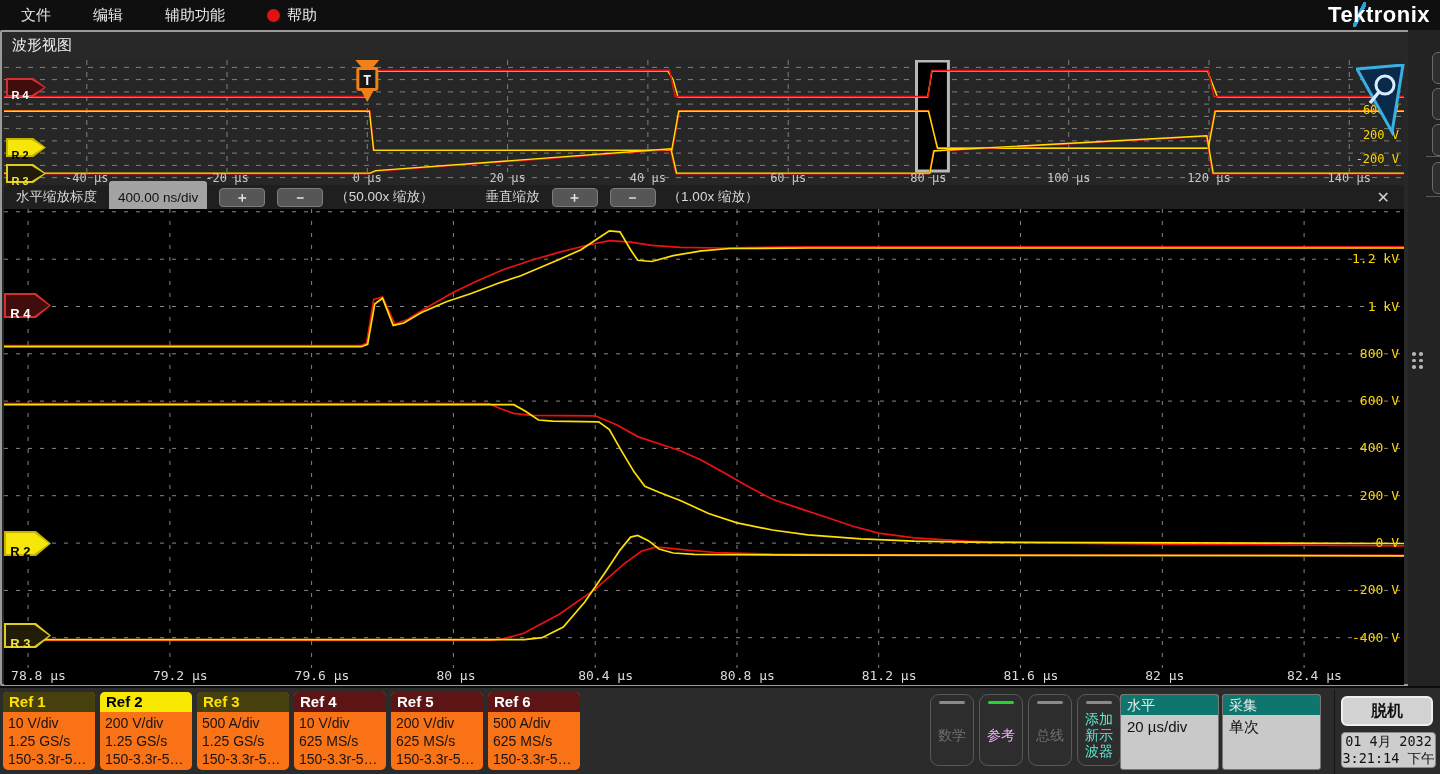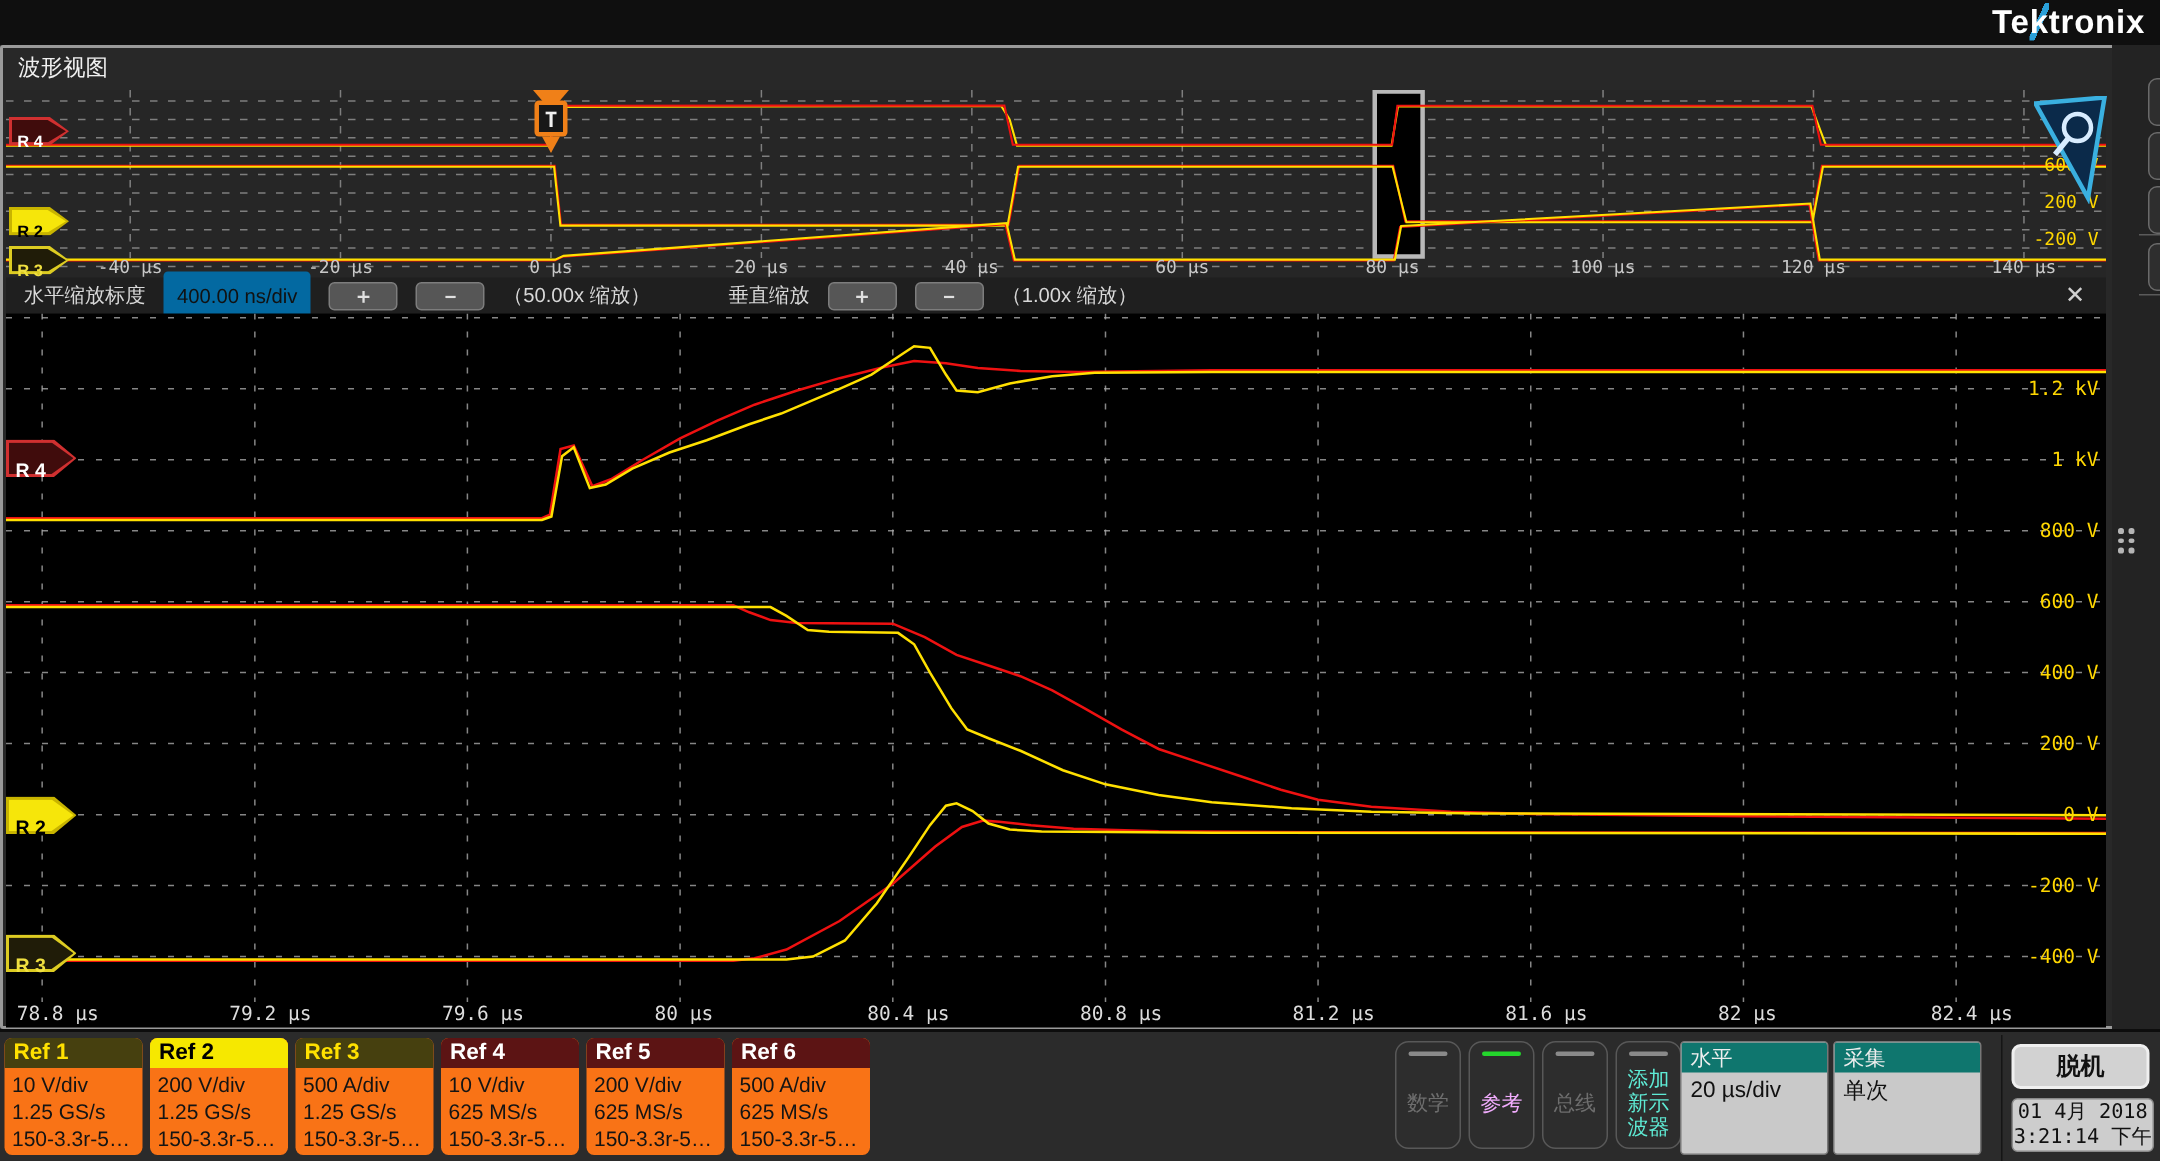--- a/index.html
+++ b/index.html
@@ -21,21 +21,21 @@
   .grid-ov{stroke:#8f8f8f;stroke-width:1;stroke-dasharray:5 7;opacity:.85;}
   .grid-main{stroke:#a8a8a8;stroke-width:1;stroke-dasharray:4 8;opacity:.8;}
   .zoombox{fill:#000;stroke:#b8b8b8;stroke-width:3;}
   .tlabel-ov{font-size:12px;fill:#c8c8c8;}
   .vlabel-ov{font-size:12px;fill:#ffd700;}
   .tlabel-main{font-size:13px;fill:#dcdcdc;}
   .vlabel-main{font-size:13px;fill:#ffd700;}
 
   
   #zoombar{position:absolute;left:2px;top:153px;width:1400px;height:24px;background:#1f1f1f;display:flex;align-items:center;gap:12px;padding-left:12px;box-sizing:border-box;color:#d8d8d8;font-size:13.5px;}
-  .zinput{background:#0369a1;color:#111;font-size:13.5px;border-radius:3px;height:32px;padding:0 9px;display:flex;align-items:center;}
+  .zinput{background:#a3a3a3;color:#111;font-size:13.5px;border-radius:3px;height:32px;padding:0 9px;display:flex;align-items:center;}
   .zbtn{width:44px;height:17px;background:#565656;border:1px solid #7d7d7d;border-radius:4px;color:#e0e0e0;display:flex;align-items:center;justify-content:center;font-size:14px;font-weight:bold;line-height:1;cursor:default;}
   .zclose{margin-left:auto;padding-right:14px;color:#cfcfcf;font-size:16px;cursor:default;}
 
   
   .anno{position:absolute;font-weight:bold;}
 
   
   .rbadge{position:absolute;}
   .rbadge .s1{position:absolute;inset:0;clip-path:polygon(0 0,68% 0,100% 50%,68% 100%,0 100%);}
   .rbadge .s2{position:absolute;inset:2px;clip-path:polygon(0 0,66% 0,100% 50%,66% 100%,0 100%);}
@@ -67,20 +67,35 @@
   #vsep{position:absolute;left:1334px;top:2px;width:1px;height:84px;background:#151515;}
   #offline{position:absolute;left:1341px;top:8px;width:92px;height:30px;background:#d2d2d2;border:2px solid #efefef;border-radius:6px;display:flex;align-items:center;justify-content:center;font-weight:bold;font-size:16px;color:#111;box-sizing:border-box;}
   #datetime{position:absolute;left:1341px;top:44px;width:95px;height:36px;background:#cdcdcd;border:1px solid #8a8a8a;border-radius:4px;color:#111;font-size:13.5px;line-height:17px;text-align:center;box-sizing:border-box;font-family:"DejaVu Sans Mono",monospace;}
 </style>
 </head>
 <body>
 
 <div id="page">
 
   <div class="menubar">
+    <div id="menu-left" style="display:flex;">
+        <div class="menu-item">
+          <span>文件</span>
+        </div>
+        <div class="menu-item">
+          <span>编辑</span>
+        </div>
+        <div class="menu-item">
+          <span>辅助功能</span>
+        </div>
+        <div class="menu-item">
+          <span class="rec-dot"></span>
+          <span>帮助</span>
+        </div>
+      </div>
     <div class="logo" id="logo"><span>Te</span><span class="k">k</span><span>tronix</span></div>
   </div>
 
   <div id="wpanel">
     <div id="wtitle">波形视图</div>
 
     <svg id="ov-chart" width="1400" height="125">
         <line x1="0" x2="1400" y1="7.4" y2="7.4" class="grid-ov"></line>
         <line x1="0" x2="1400" y1="19.6" y2="19.6" class="grid-ov"></line>
         <line x1="0" x2="1400" y1="31.9" y2="31.9" class="grid-ov"></line>
@@ -327,18 +342,18 @@
       <div class="bd">20 µs/div</div>
     </div>
     <div class="ppanel" style="left:1222px">
       <div class="hd">采集</div>
       <div class="bd">单次</div>
     </div>
 
     <div id="vsep"></div>
     <div id="offline">脱机</div>
     <div id="datetime">
-      <div>01 4月 2018</div>
+      <div>01 4月 2032</div>
       <div>3:21:14 下午</div>
     </div>
   </div>
 
 </div>
 
 </body></html>

